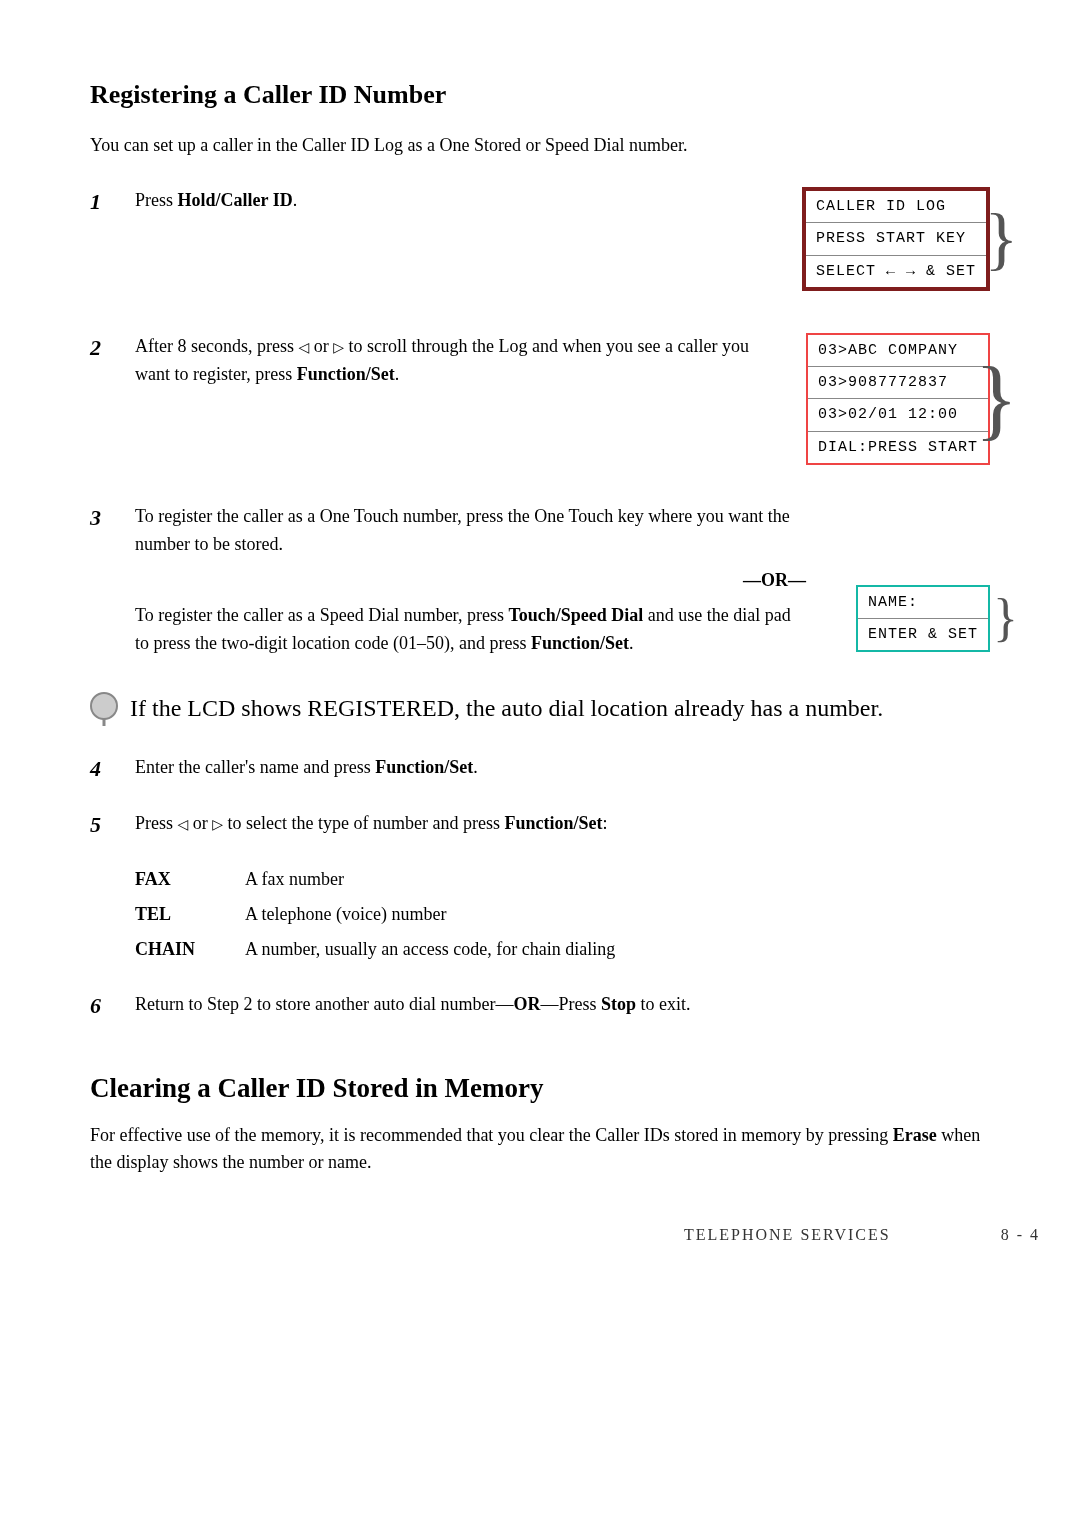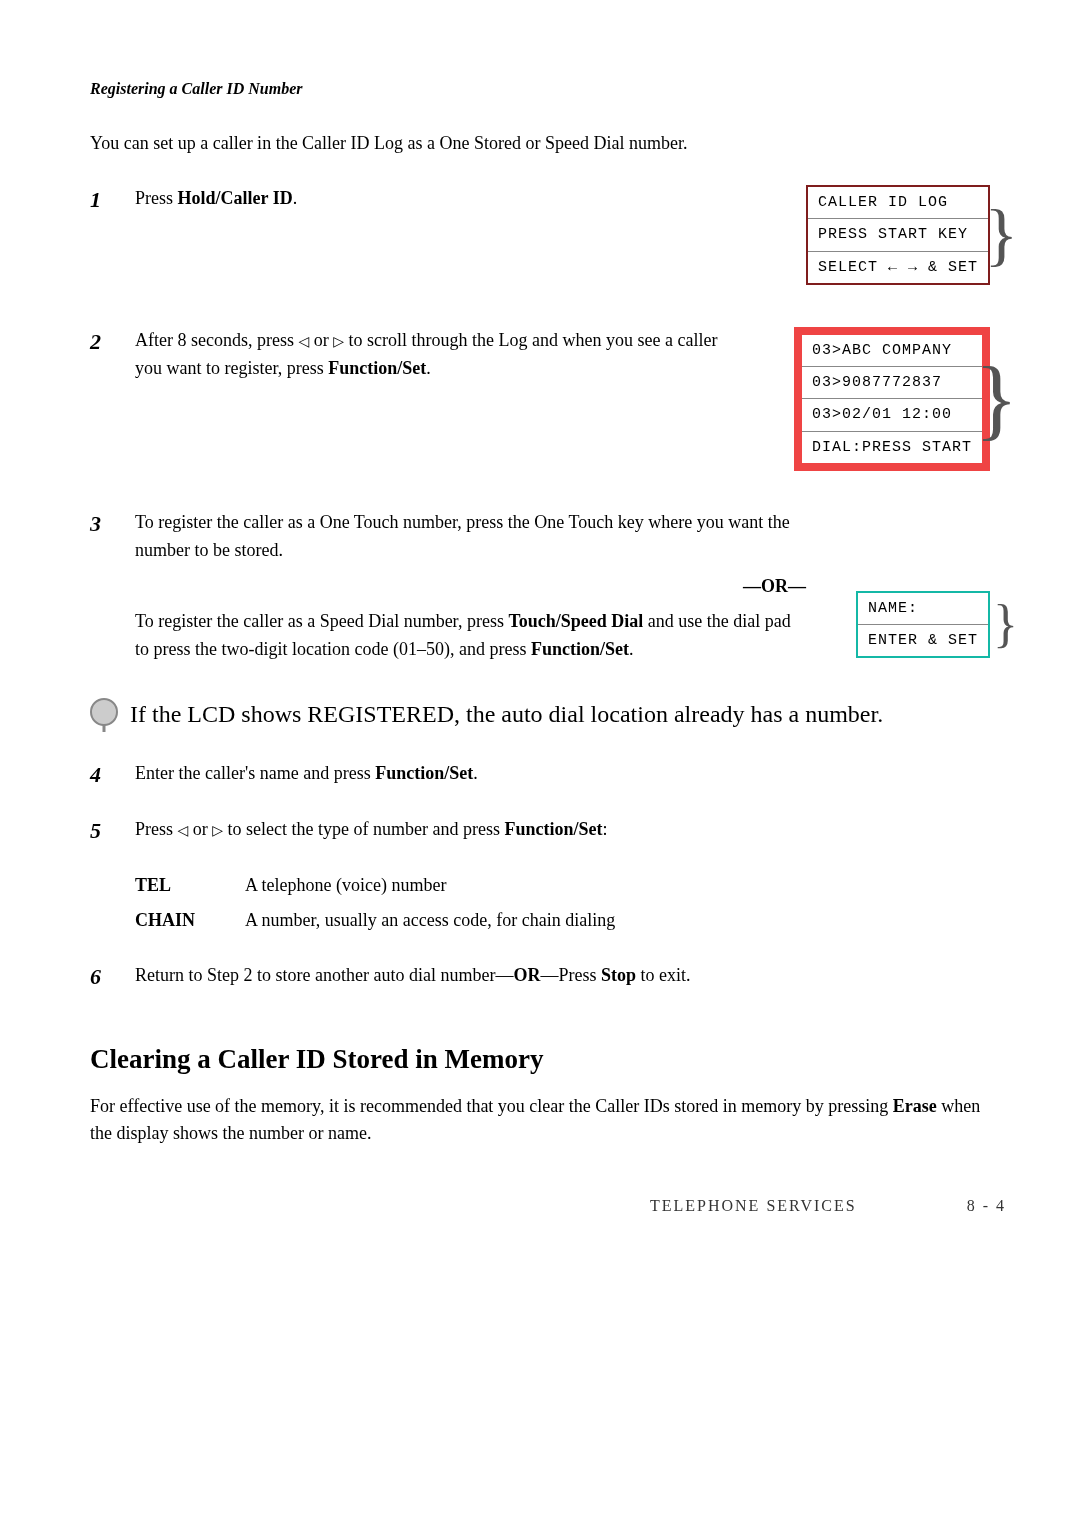--- a/index.html
+++ b/index.html
@@ -12,24 +12,23 @@
       color: #000000;
       position: relative;
     }
 
     .page {
       padding: 80px 90px 80px 90px;
       position: relative;
     }
 
     .section-title {
-      font-size: 16px;
-      font-weight: bold;
-      margin-bottom: 32px;
-      font-style: italic;
+      font-size: 26px;
+      font-weight: bold;
+      margin-bottom: 22px;
     }
 
     .intro-text {
       font-size: 18px;
       margin-bottom: 28px;
       line-height: 1.5;
     }
 
     .steps-container {
       display: flex;
@@ -160,21 +159,21 @@
       margin-bottom: 18px;
     }
 
     .footer {
       position: absolute;
       bottom: 40px;
       left: 0;
       right: 0;
       display: flex;
       justify-content: flex-end;
-      padding-right: 74px;
+      padding-right: 40px;
       font-size: 16px;
       letter-spacing: 2px;
       color: #333;
       gap: 37px;
     }
 
     .bold { font-weight: bold; text-align: right; }
     .italic { font-style: italic; }
 
     .lcd-wrapper {
@@ -218,21 +217,21 @@
     <div class="step-row">
       <div class="step-number italic">1</div>
       <div class="step-content">
         <div class="step-content-with-lcd">
           <div class="step-text-col">
             <span>Press </span><span class="bold">Hold/Caller ID</span><span>.</span>
           </div>
           <div class="lcd-wrapper">
             
             <div class="lcd-block-1" style="position:relative; display:inline-block;">
-              <div style="border:2px solid #7f1d1d; display:inline-block; margin-bottom:0;">
+              <div style="border:4px solid #7f1d1d; display:inline-block; margin-bottom:0;">
                 <div class="lcd-row">CALLER ID LOG</div>
                 <div class="lcd-row">PRESS START KEY</div>
                 <div class="lcd-row">SELECT ← → &amp; SET</div>
               </div>
               <div class="right-brace" style="position:absolute;right:-28px;top:0;height:100%;display:flex;align-items:center;font-size:70px;color:#555;line-height:1;">}</div>
             </div>
           </div>
         </div>
       </div>
     </div>
@@ -240,21 +239,21 @@
     <div class="step-row" style="margin-top: 14px;">
       <div class="step-number italic">2</div>
       <div class="step-content">
         <div class="step-content-with-lcd">
           <div class="step-text-col">
             <span>After 8 seconds, press </span><span style="font-family:sans-serif;font-size:14px;">◁</span><span> or </span><span style="font-family:sans-serif;font-size:14px;">▷</span><span> to scroll through the Log and when you see a caller you want to register, press </span><span class="bold">Function/Set</span><span>.</span>
           </div>
           <div class="lcd-wrapper">
             
             <div class="lcd-block-2" style="position:relative; display:inline-block;">
-              <div style="border:8px solid #ef4444; display:inline-block;">
+              <div style="border:2px solid #ef4444; display:inline-block;">
                 <div class="lcd-row">03&gt;ABC COMPANY</div>
                 <div class="lcd-row">03&gt;9087772837</div>
                 <div class="lcd-row">03&gt;02/01  12:00</div>
                 <div class="lcd-row">DIAL:PRESS START</div>
               </div>
               <div class="right-brace" style="position:absolute;right:-28px;top:0;height:100%;display:flex;align-items:center;font-size:90px;color:#555;line-height:1;">}</div>
             </div>
           </div>
         </div>
       </div>
@@ -297,20 +296,24 @@
 
     <div class="step-row" style="margin-top: 10px;">
       <div class="step-number italic">5</div>
       <div class="step-content">
         <span>Press </span><span style="font-family:sans-serif;font-size:14px;">◁</span><span> or </span><span style="font-family:sans-serif;font-size:14px;">▷</span><span> to select the type of number and press </span><span class="bold">Function/Set</span><span>:</span>
       </div>
     </div>
 
     <div class="fax-table">
       <div class="fax-table-row">
+        <span class="fax-table-key">FAX</span>
+        <span class="fax-table-val">A fax number</span>
+      </div>
+      <div class="fax-table-row">
         <span class="fax-table-key">TEL</span>
         <span class="fax-table-val">A telephone (voice) number</span>
       </div>
       <div class="fax-table-row">
         <span class="fax-table-key">CHAIN</span>
         <span class="fax-table-val">A number, usually an access code, for chain dialing</span>
       </div>
     </div>
 
     <div class="step-row" style="margin-top: 10px;">

